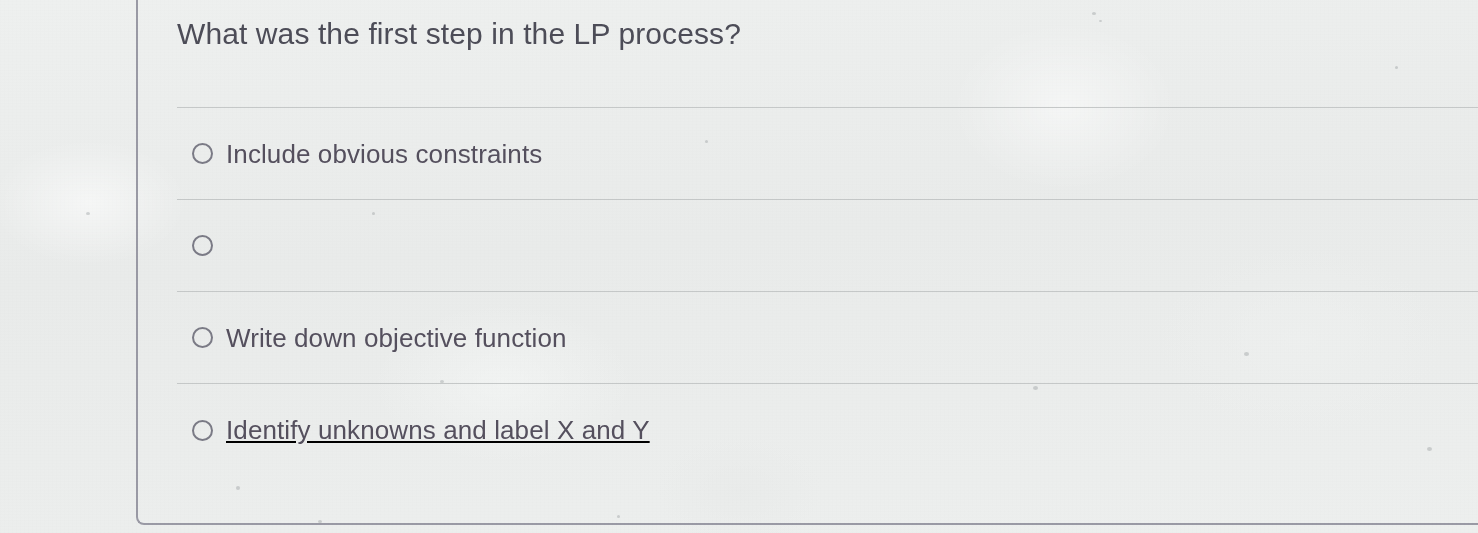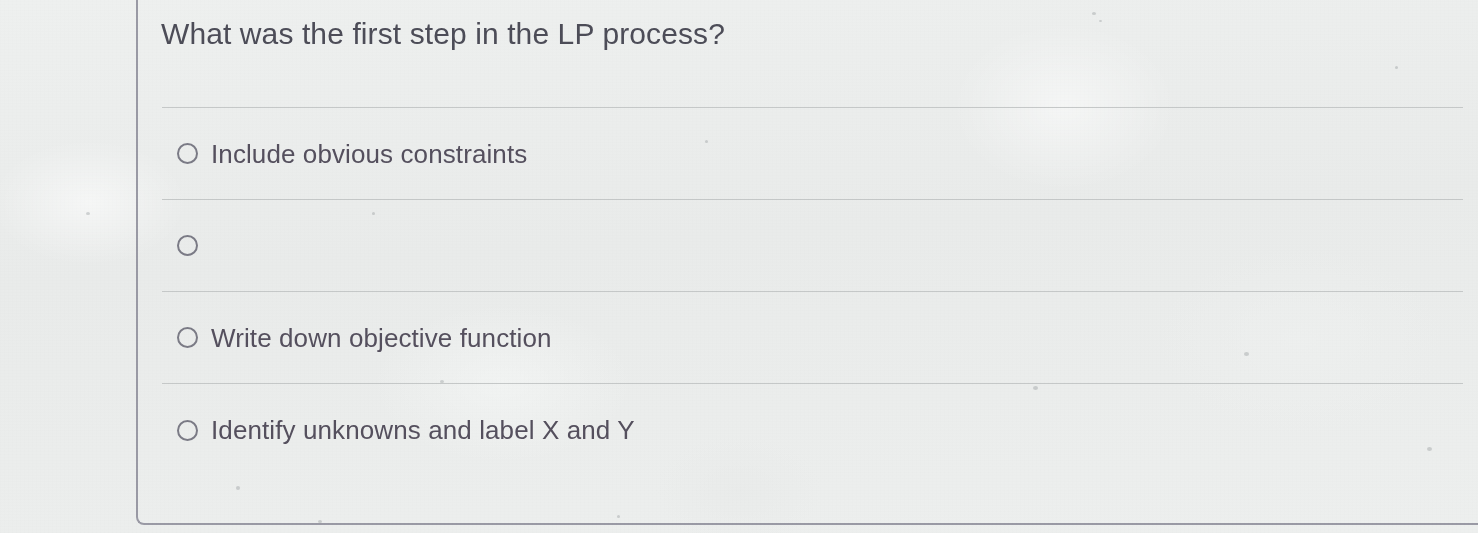--- a/index.html
+++ b/index.html
@@ -60,49 +60,50 @@
     border-bottom: 2px solid #9a9aa5;
     border-top: 2px solid #9a9aa5;
     border-right: none;
     border-bottom-left-radius: 8px;
     border-top-left-radius: 8px;
     background: transparent;
   }
 
   .question-text {
     position: absolute;
-    left: 161px;
+    left: 177px;
     top: 14px;
     width: 1240px;
     font-size: 30px;
     line-height: 40px;
     color: #4d4d58;
     letter-spacing: 0.1px;
     white-space: nowrap;
   }
 
   
   .answers {
     position: absolute;
-    left: 162px;
+    left: 177px;
     top: 107px;
     width: 1301px;
   }
   .answer-row {
     position: relative;
     height: 91px;
     border-top: 1px solid #c5c8c8;
     display: flex;
     align-items: center;
   }
   .answer-row:first-child {
     border-top: 1px solid #c5c8c8;
   }
   .answer-row:last-child {
     height: 92px;
+    text-decoration: underline;
   }
 
   .radio {
     flex: 0 0 auto;
     width: 21px;
     height: 21px;
     margin-left: 15px;
     margin-right: 13px;
     border: 2px solid #7b7b86;
     border-radius: 50%;

